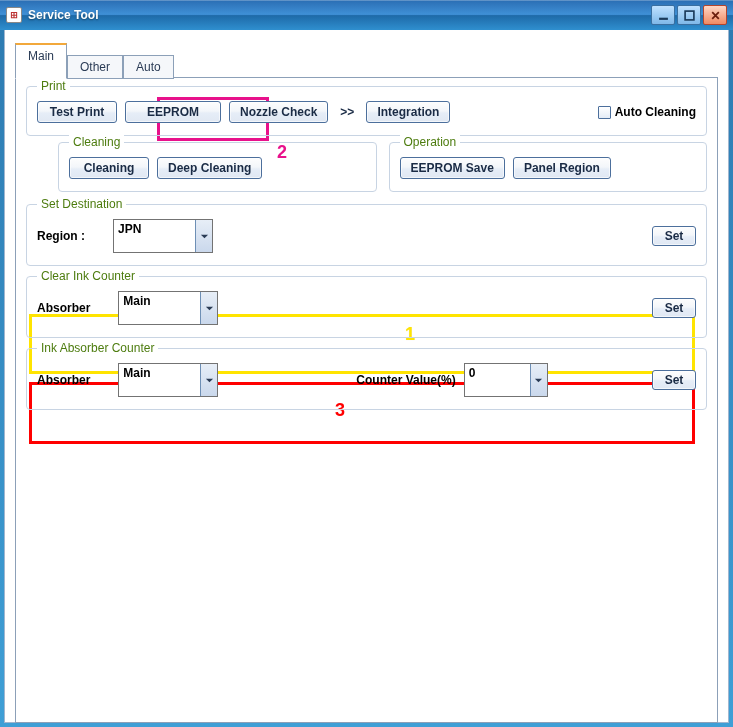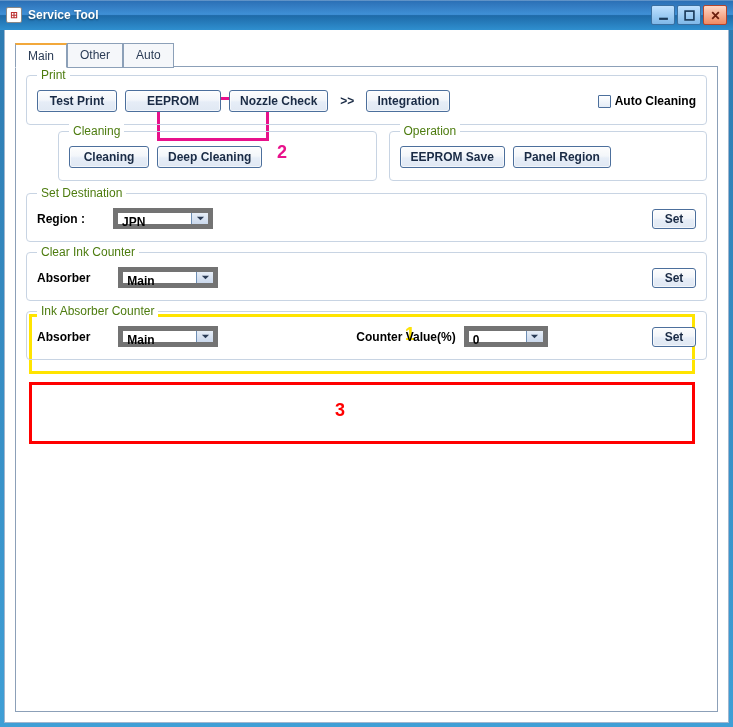--- a/index.html
+++ b/index.html
@@ -88,20 +88,21 @@
   }
   .tab.active {
     background: #fff;
     border-bottom: 1px solid #fff;
     border-top: 2px solid #f2a83b;
     font-weight: normal;
     z-index: 2;
   }
   .tab:not(.active){
     border-bottom: 1px solid #8ca0b8;
+    margin-top: 12px;
   }
   .tabpage {
     border: 1px solid #8ca0b8;
     padding: 8px 10px 12px 10px;
     height: 646px;
     background: #fff;
   }
 
   
   .group {
@@ -162,23 +163,23 @@
     border-radius: 1px;
     cursor: pointer;
   }
 
   .lbl { font-size: 12px; font-weight: bold; color: #000; }
 
   
   .dropdown {
     display: flex;
     width: 100px;
-    border: 5px solid #737373;
-    background: #fff;
-    height: 21px;
+    border: 1px solid #737373;
+    background: #fff;
+    height: 34px;
   }
   .dropdown .dd-text {
     flex: 1; padding: 2px 4px; font-size: 12px;
     font-weight: bold;
   }
   .dropdown .dd-btn {
     width: 17px;
     background: linear-gradient(to bottom,#e7eef7,#cad8ec);
     border-left: 1px solid #6e8fb5;
     display: flex; align-items: center; justify-content: center;

